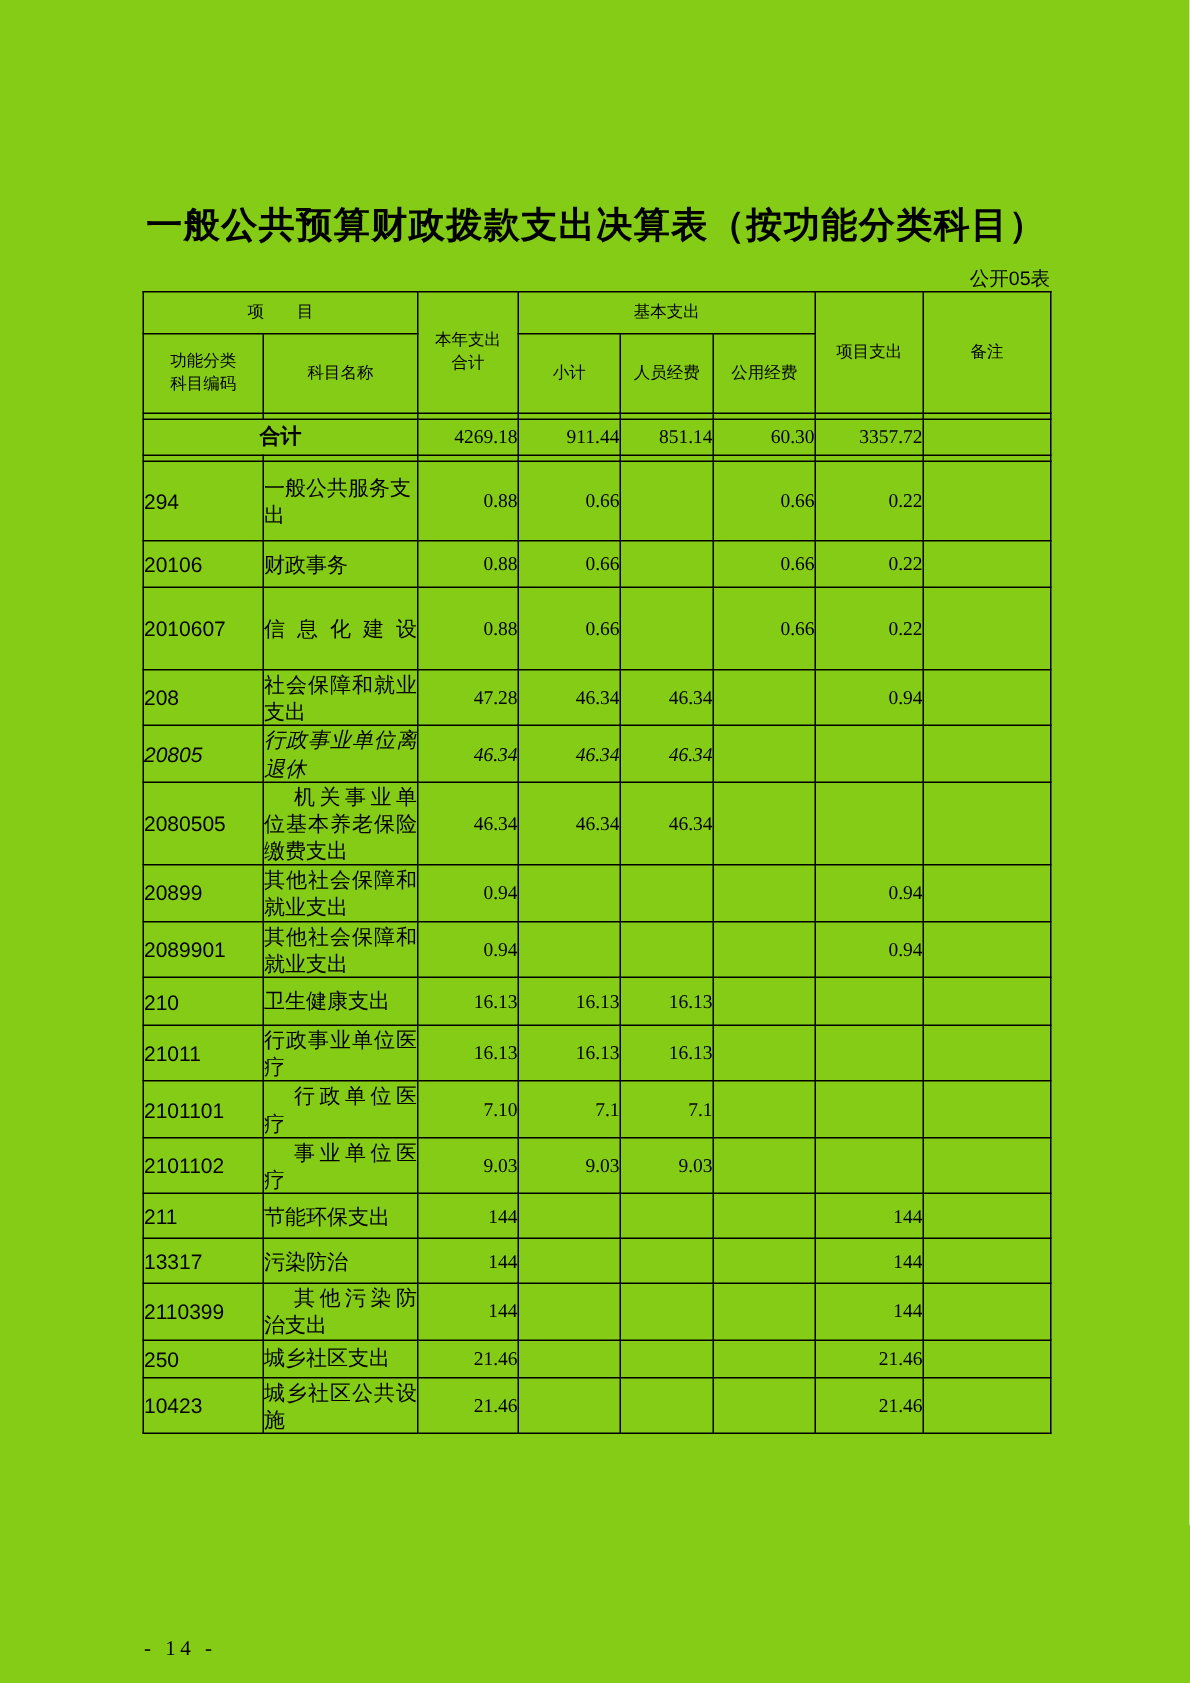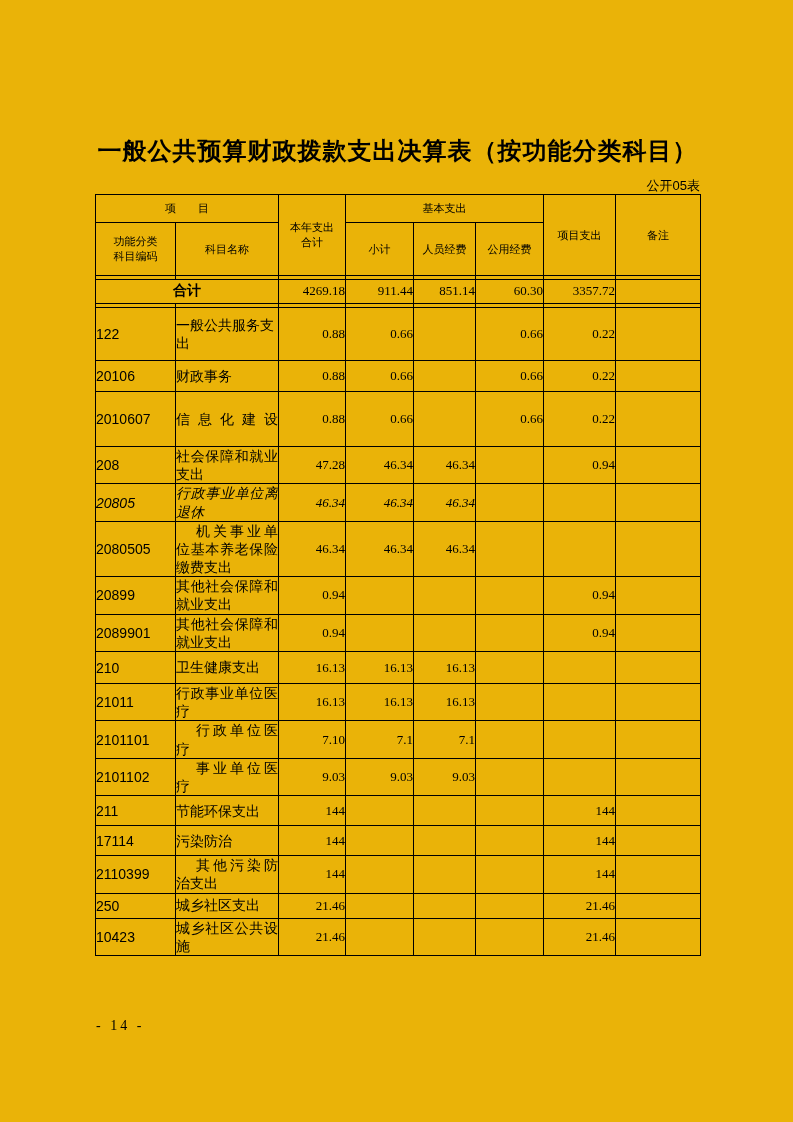--- a/index.html
+++ b/index.html
@@ -1,21 +1,21 @@
 <!DOCTYPE html>
 <html><head>
 <meta charset="utf-8">
 <style>
   * { box-sizing: border-box; }
   html, body { margin: 0; padding: 0; background: #ffffff; }
   .page {
     position: relative;
     width: 793px;
     height: 1122px;
-    background: #eab308;
+    background: #84cc16;
     color: #000000;
     font-family: "Liberation Sans", sans-serif;
     overflow: hidden;
   }
   .content {
     position: absolute;
     left: 95px;
     top: 0;
     width: 605px;
   }
@@ -88,21 +88,21 @@
   td.num {
     font-family: "Liberation Serif", "DejaVu Serif", serif;
     font-size: 13px;
     text-align: right;
     padding-right: 5px;
   }
   td.remark { }
   .page-number {
     position: absolute;
     left: 96px;
-    top: 1018px;
+    top: 1092px;
     font-family: "Liberation Serif", "DejaVu Serif", serif;
     font-size: 14px;
     letter-spacing: 3px;
   }
 </style>
 </head>
 <body>
 
 <div class="page">
   <div class="content">
@@ -165,21 +165,21 @@
             <td></td>
             <td></td>
             <td></td>
             <td></td>
             <td></td>
             <td></td>
             <td></td>
             <td></td>
           </tr>
           <tr style="height: 53px;">
-            <td class="code">122</td>
+            <td class="code">294</td>
             <td class="name center">一般公共服务支出</td>
             <td class="num">0.88</td>
             <td class="num">0.66</td>
             <td class="num"></td>
             <td class="num">0.66</td>
             <td class="num">0.22</td>
             <td class="remark"></td>
           </tr>
           <tr style="height: 31px;">
             <td class="code">20106</td>
@@ -295,21 +295,21 @@
             <td class="code">211</td>
             <td class="name">节能环保支出</td>
             <td class="num">144</td>
             <td class="num"></td>
             <td class="num"></td>
             <td class="num"></td>
             <td class="num">144</td>
             <td class="remark"></td>
           </tr>
           <tr style="height: 30px;">
-            <td class="code">17114</td>
+            <td class="code">13317</td>
             <td class="name">污染防治</td>
             <td class="num">144</td>
             <td class="num"></td>
             <td class="num"></td>
             <td class="num"></td>
             <td class="num">144</td>
             <td class="remark"></td>
           </tr>
           <tr style="height: 37px;">
             <td class="code">2110399</td>

